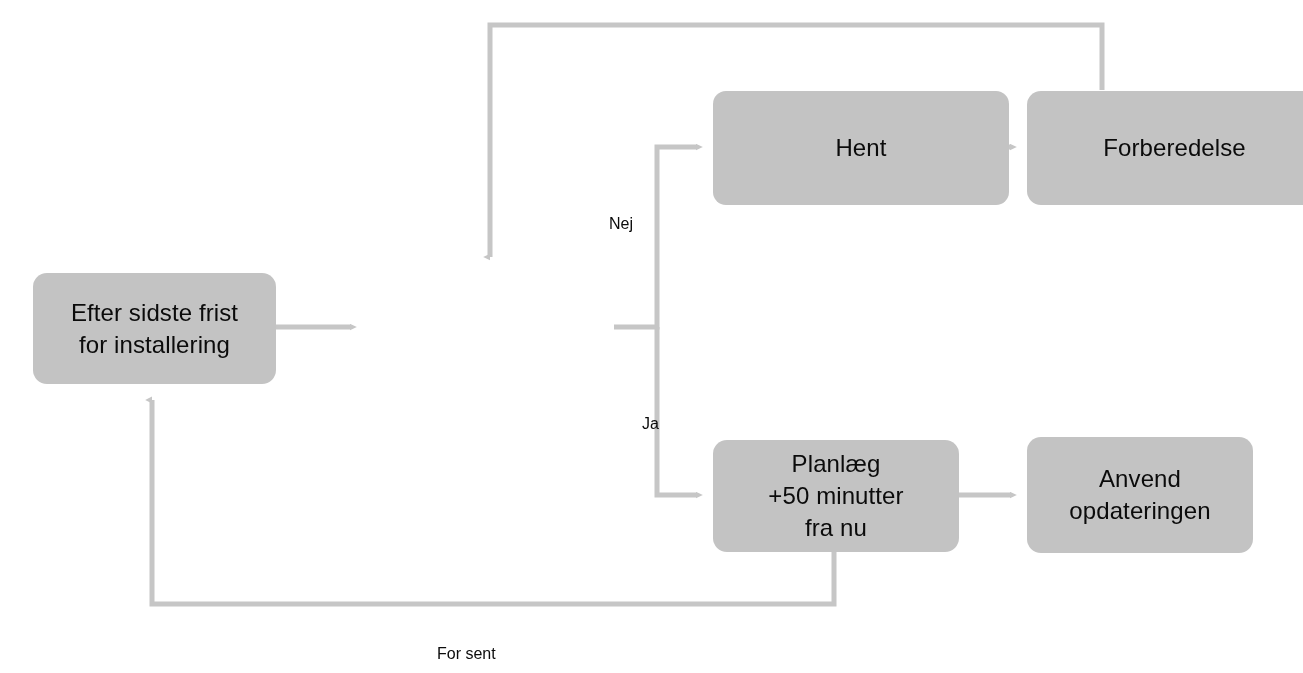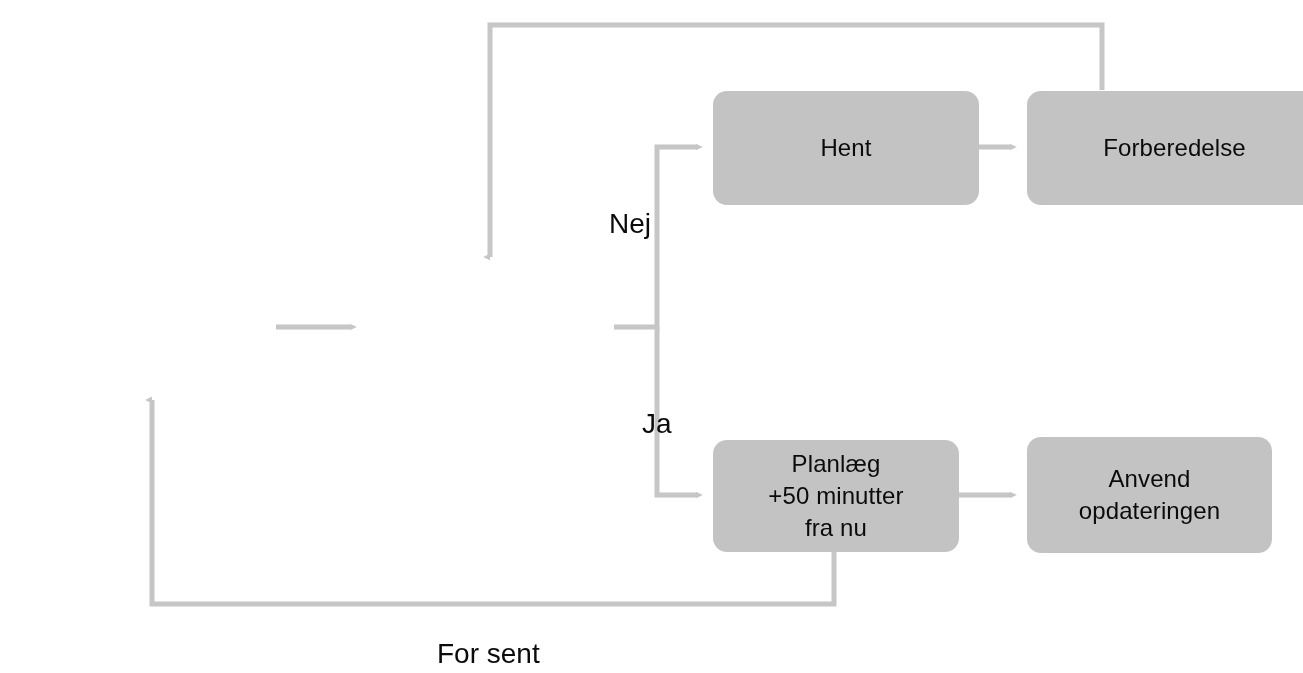--- a/index.html
+++ b/index.html
@@ -38,21 +38,21 @@
     font-size: 24px;
     line-height: 32px;
     letter-spacing: 0.1px;
     white-space: pre-line;
     z-index: 2;
   }
   .edge-label {
     position: absolute;
     color: #0b0b0b;
     font-family: "Liberation Sans", sans-serif;
-    font-size: 28px;
+    font-size: 16px;
     line-height: 28px;
     white-space: nowrap;
     z-index: 3;
   }
 </style>
 </head>
 <body>
 
 <div id="canvas">
 
@@ -81,37 +81,41 @@
 
       <path d="M1102,90 L1102,25 L490,25 L490,257" marker-end="url(#arrow-down)"></path>
 
       <path d="M959,495 L1010,495" marker-end="url(#arrow-right)"></path>
 
       <path d="M834,552 L834,604 L152,604 L152,400" marker-end="url(#arrow-up)"></path>
 
     </g>
   </svg>
 
+  <div class="node" style="left:33px; top:273px; width:243px; height:111px;">
+    <span>Efter sidste frist
+for installering</span>
+  </div>
 
 
-  <div class="node" style="left:713px; top:91px; width:266px; height:114px;">
+  <div class="node" style="left:713px; top:91px; width:296px; height:114px;border-radius:13px;">
     <span>Hent</span>
   </div>
 
   <div class="node" style="left:1027px; top:91px; width:295px; height:114px;">
     <span>Forberedelse</span>
   </div>
 
   <div class="node" style="left:713px; top:440px; width:246px; height:112px;">
     <span>Planlæg
 +50 minutter
 fra nu</span>
   </div>
 
-  <div class="node" style="left:1027px; top:437px; width:245px; height:116px;">
+  <div class="node" style="left:1027px; top:437px; width:226px; height:116px;">
     <span>Anvend
 opdateringen</span>
   </div>
 
   <div class="edge-label" style="left:609px; top:210px;">Nej</div>
 
   <div class="edge-label" style="left:642px; top:410px;">Ja</div>
 
   <div class="edge-label" style="left:437px; top:620px;margin-top:20px;">For sent</div>
 

